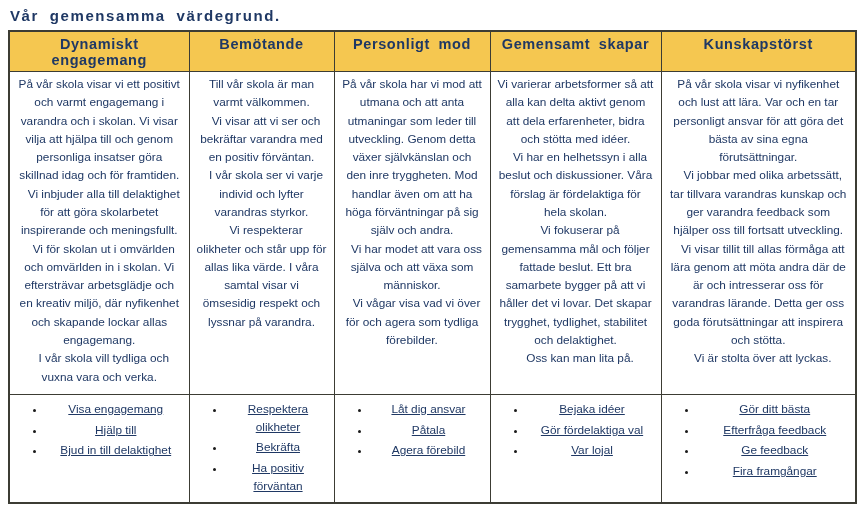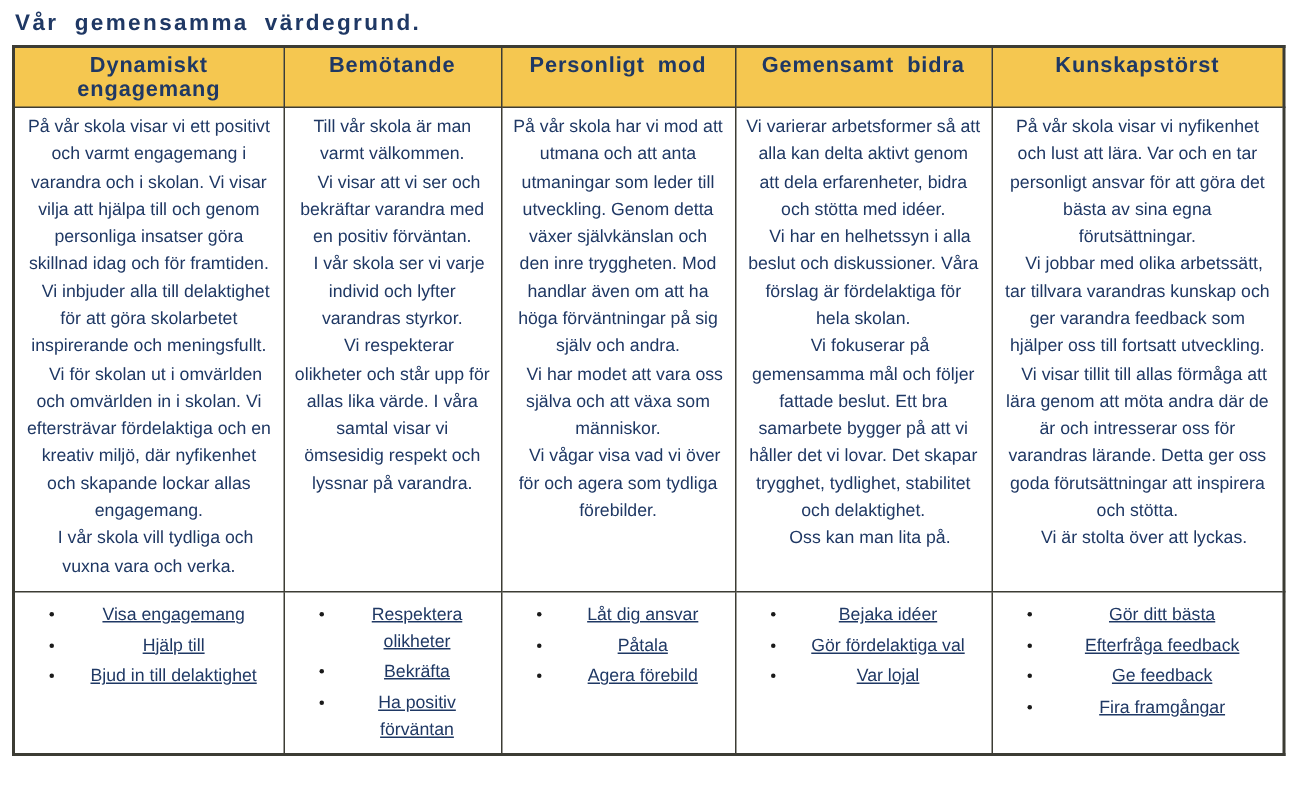--- a/index.html
+++ b/index.html
@@ -90,29 +90,29 @@
     <col style="width:156px">
     <col style="width:171px">
     <col style="width:195px">
   </colgroup>
 
   <tbody>
       <tr class="head-row">
     <th>Dynamiskt engagemang</th>
     <th>Bemötande</th>
     <th>Personligt mod</th>
-    <th>Gemensamt bidra</th>
+    <th>Gemensamt skapar</th>
     <th>Kunskapstörst</th>
   </tr>
 
   <tr class="body-row">
     <td>
       <p>På vår skola visar vi ett positivt och varmt engagemang i varandra och i skolan. Vi visar vilja att hjälpa till och genom personliga insatser göra skillnad idag och för framtiden.</p>
       <p>Vi inbjuder alla till delaktighet för att göra skolarbetet inspirerande och meningsfullt.</p>
-      <p>Vi för skolan ut i omvärlden och omvärlden in i skolan. Vi eftersträvar fördelaktiga och en kreativ miljö, där nyfikenhet och skapande lockar allas engagemang.</p>
+      <p>Vi för skolan ut i omvärlden och omvärlden in i skolan. Vi eftersträvar arbetsglädje och en kreativ miljö, där nyfikenhet och skapande lockar allas engagemang.</p>
       <p>I vår skola vill tydliga och vuxna vara och verka.</p>
     </td>
     <td>
       <p>Till vår skola är man varmt välkommen.</p>
       <p>Vi visar att vi ser och bekräftar varandra med en positiv förväntan.</p>
       <p>I vår skola ser vi varje individ och lyfter varandras styrkor.</p>
       <p>Vi respekterar olikheter och står upp för allas lika värde. I våra samtal visar vi ömsesidig respekt och lyssnar på varandra.</p>
     </td>
     <td>
       <p>På vår skola har vi mod att utmana och att anta utmaningar som leder till utveckling. Genom detta växer självkänslan och den inre tryggheten. Mod handlar även om att ha höga förväntningar på sig själv och andra.</p>

